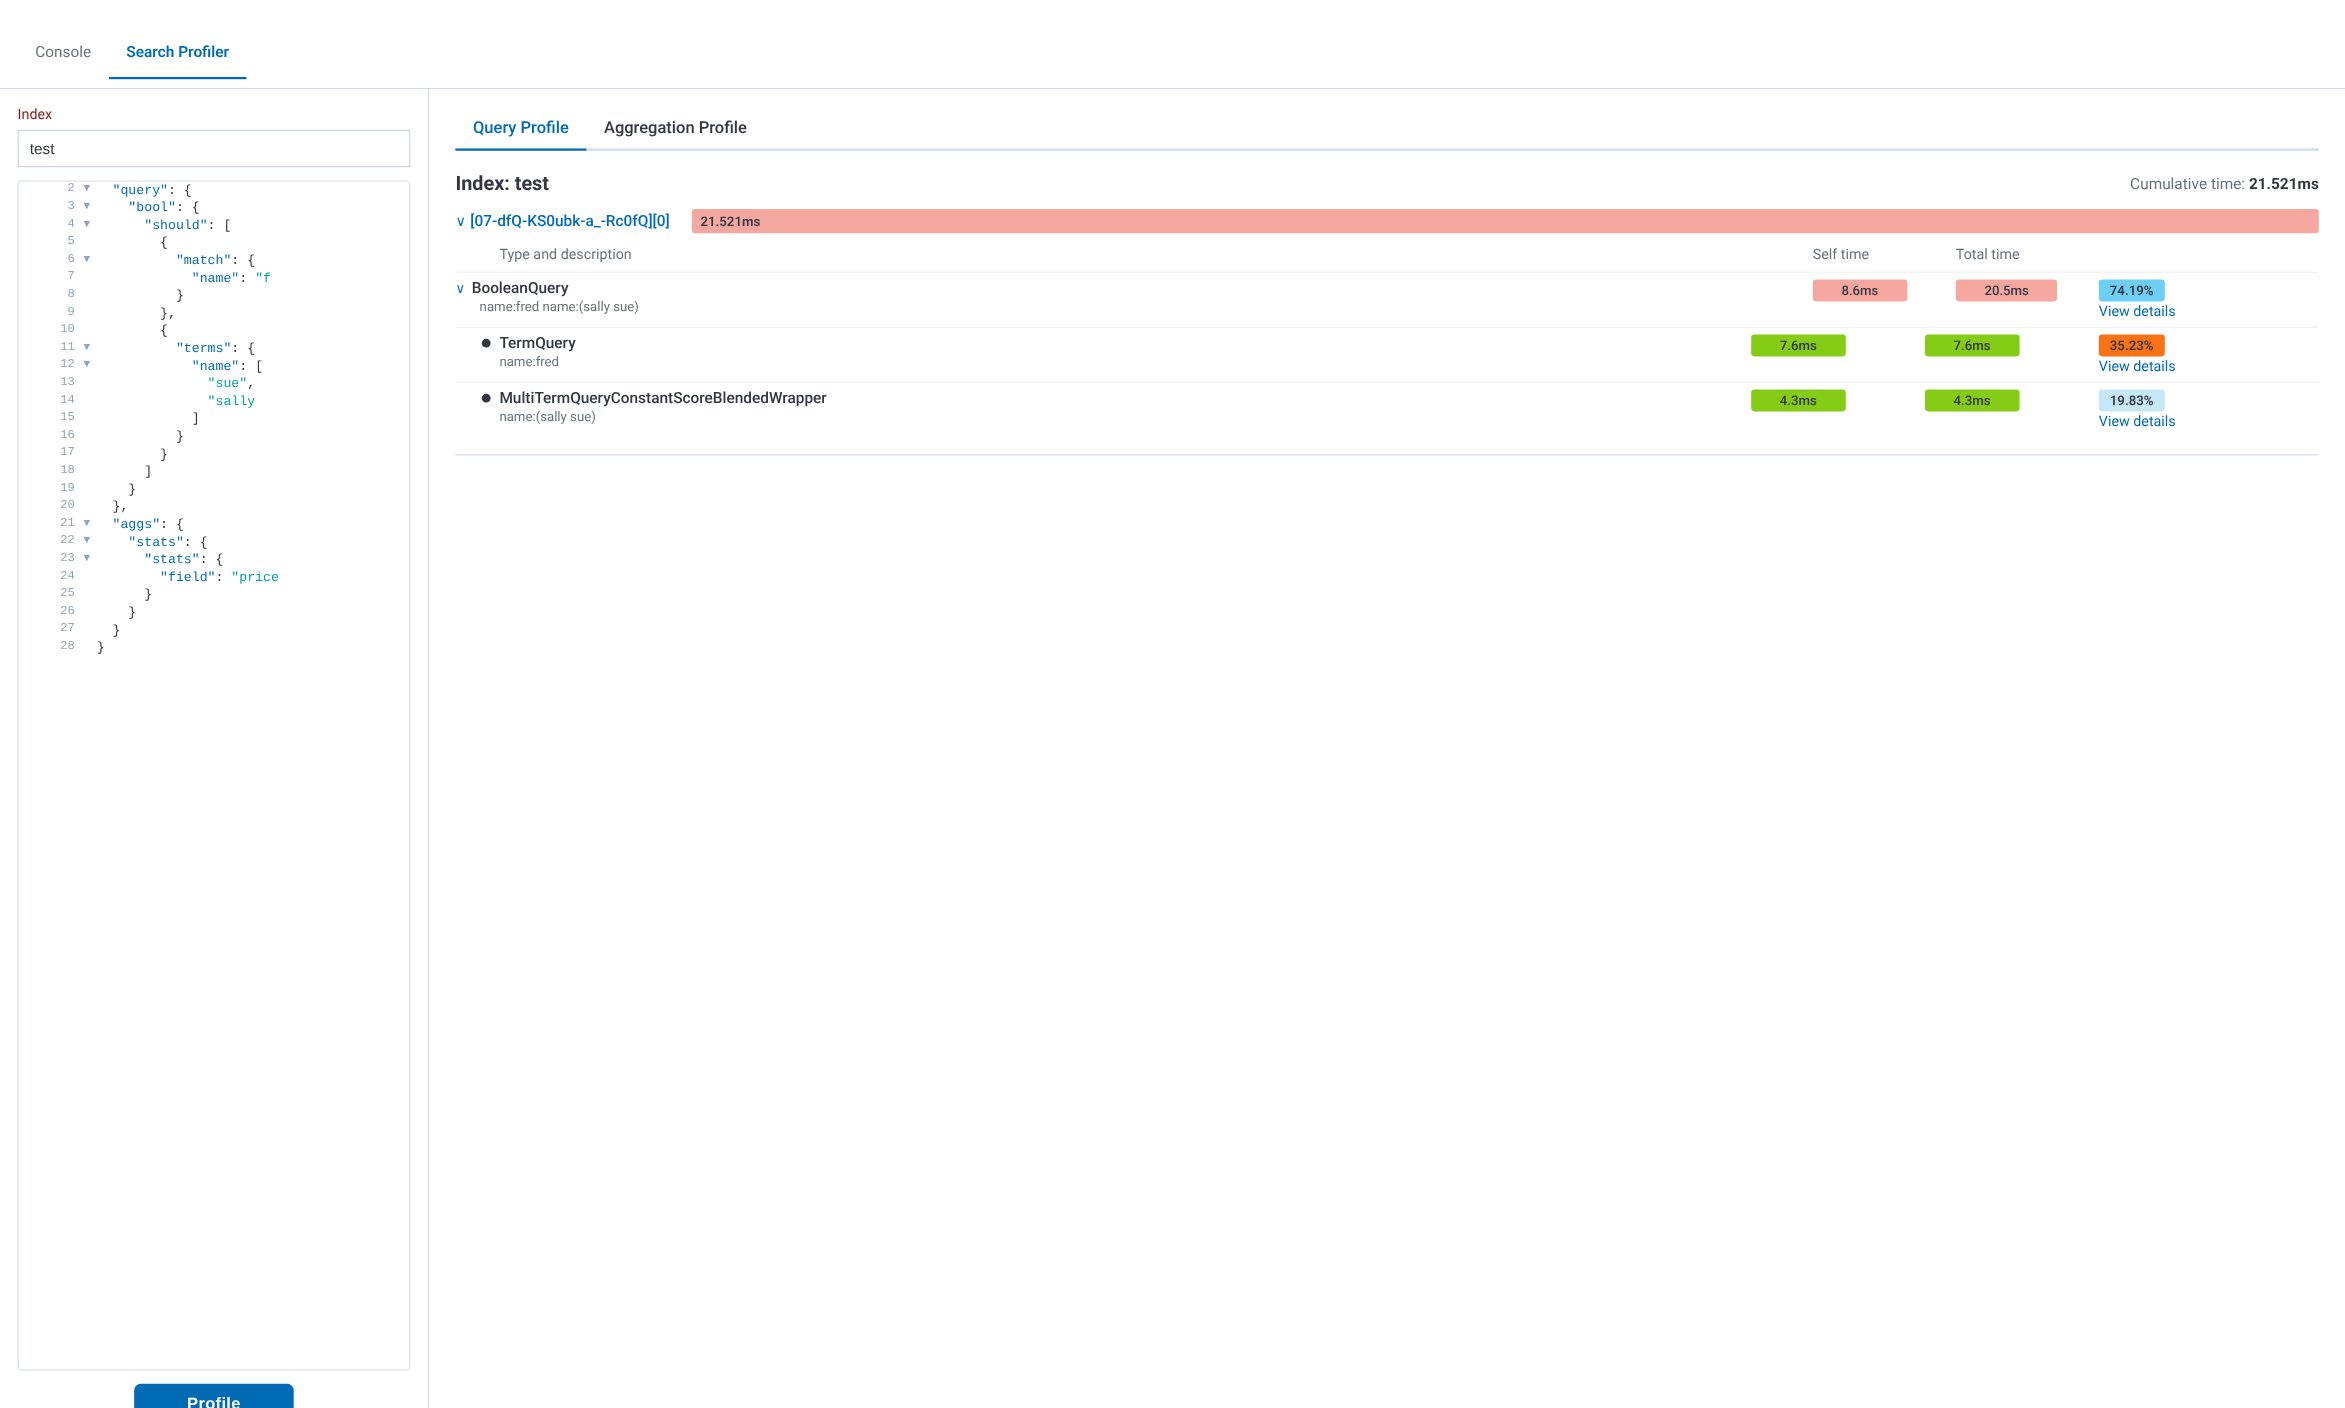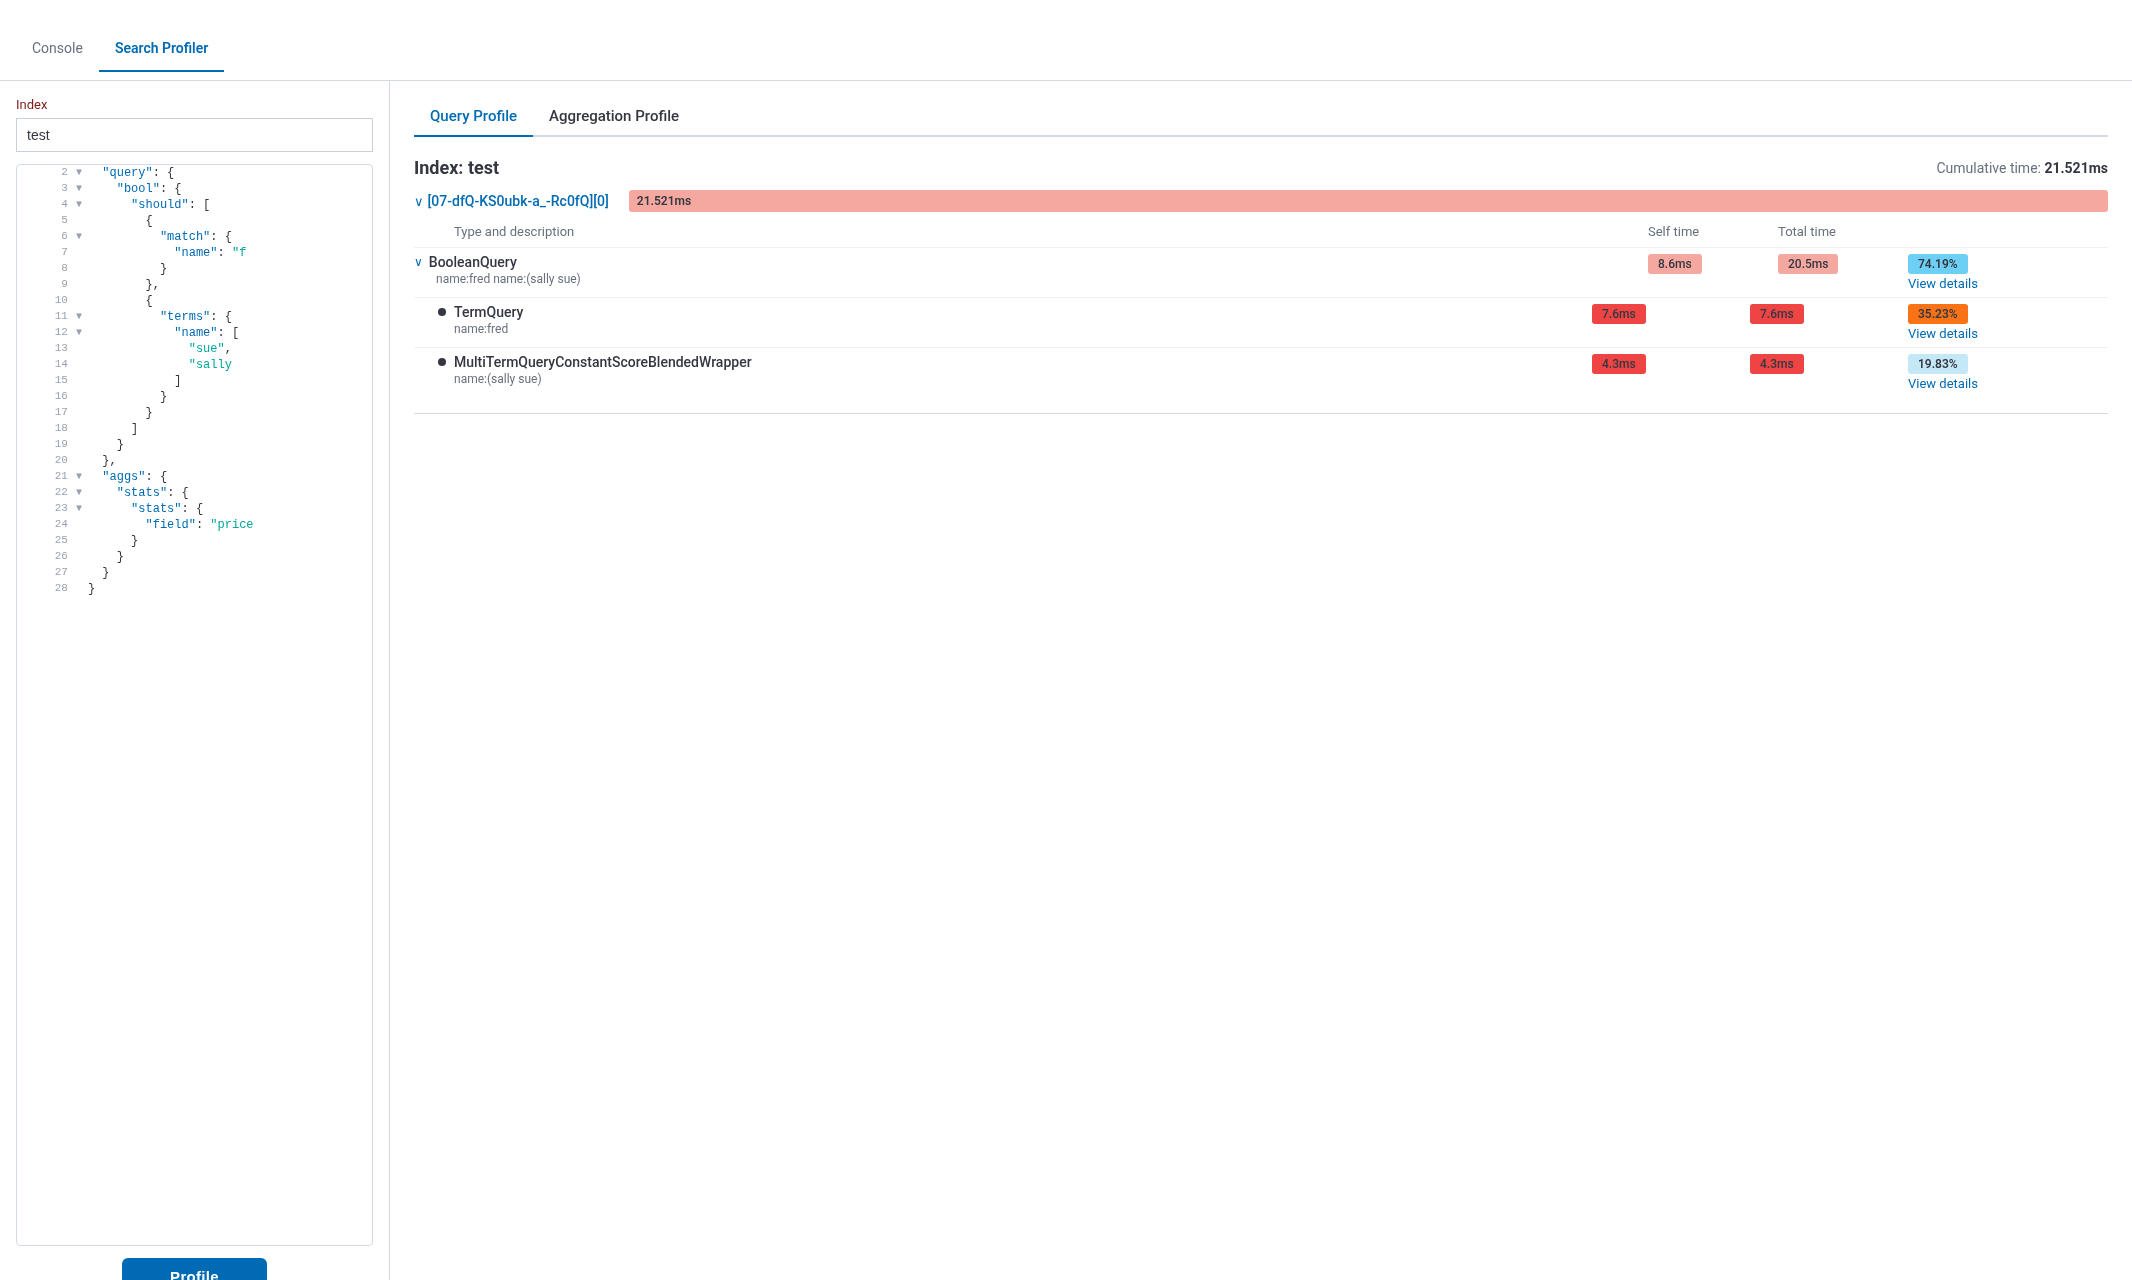--- a/index.html
+++ b/index.html
@@ -328,33 +328,33 @@
     .query-pct {
       width: 200px;
       display: flex;
       flex-direction: column;
       align-items: flex-start;
       gap: 2px;
     }
 
     .time-badge {
       display: inline-block;
-      padding: 3px 10px;
+      padding: 3px 26px;
       border-radius: 3px;
       font-size: 12px;
       font-weight: 500;
     }
 
     .time-badge-pink {
       background: #f5a8a0;
       color: #343741;
     }
 
     .time-badge-light {
-      background: #ef4444;
+      background: #84cc16;
       color: #343741;
     }
 
     .pct-badge {
       display: inline-block;
       padding: 3px 10px;
       border-radius: 3px;
       font-size: 12px;
       font-weight: 600;
       color: #fff;

